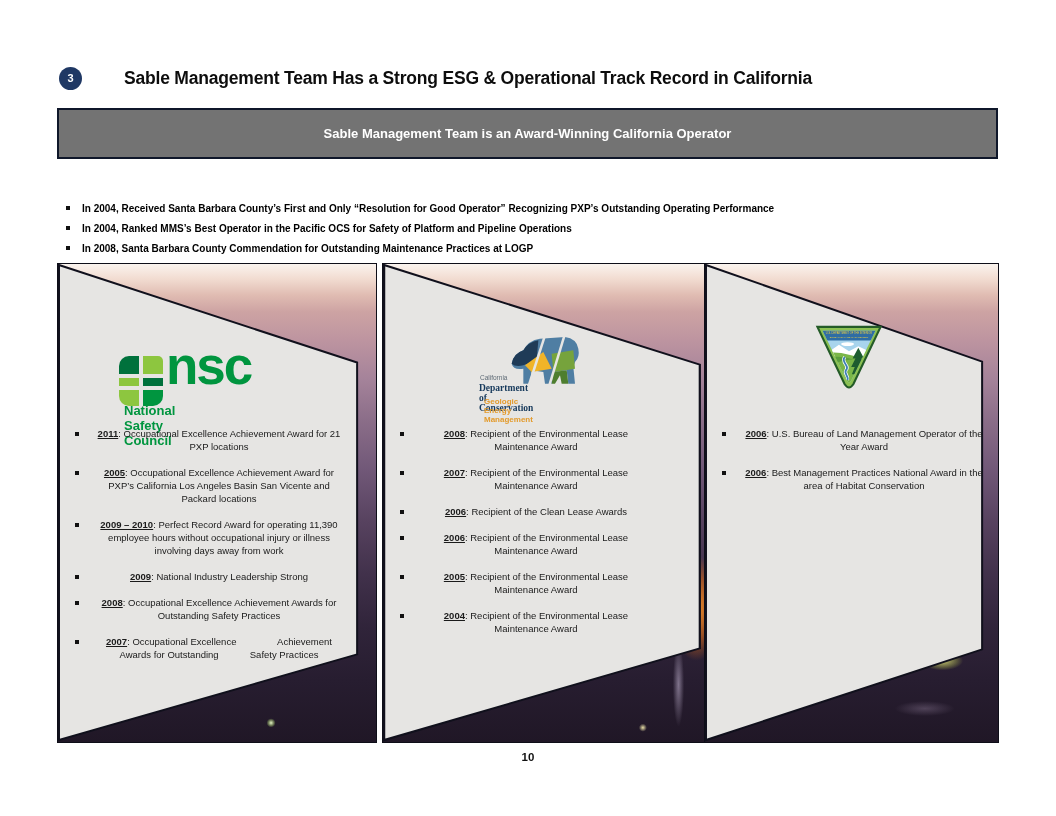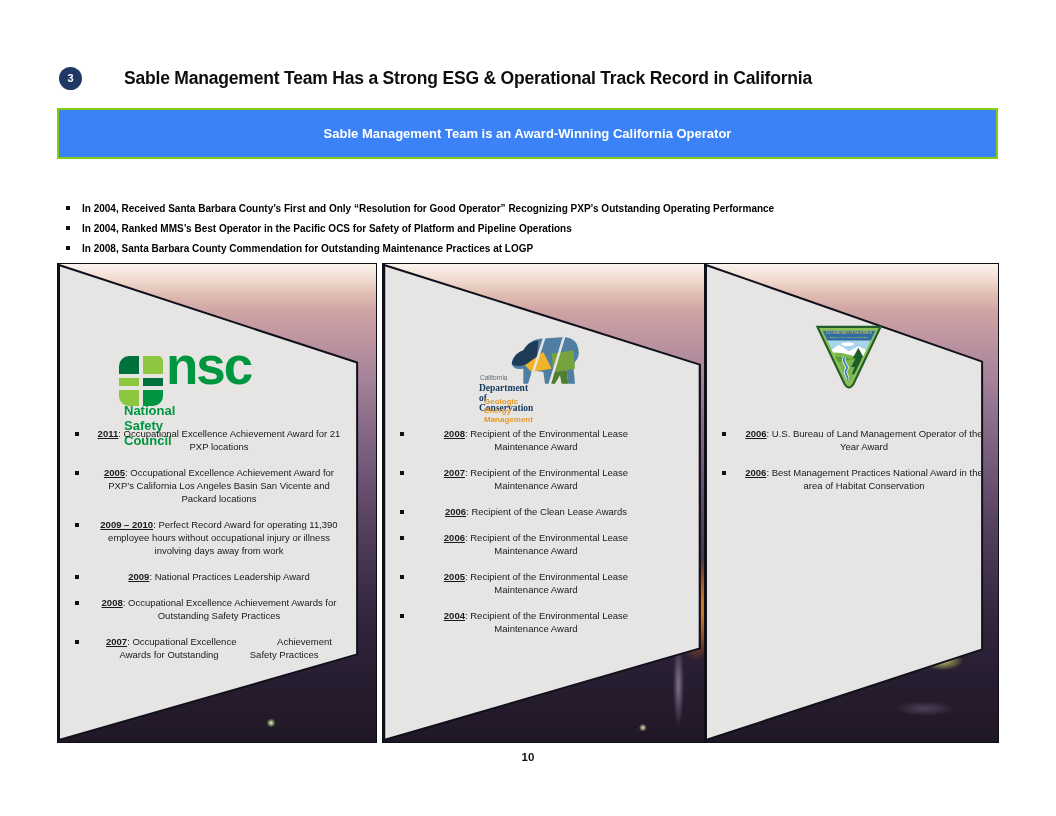--- a/index.html
+++ b/index.html
@@ -4,21 +4,21 @@
 <style>
   html,body{margin:0;padding:0;background:#fff;}
   #slide{position:relative;width:1056px;height:816px;background:#ffffff;overflow:hidden;
          font-family:"Liberation Sans",sans-serif;color:#000;}
 
   
   .badge{position:absolute;left:59px;top:67px;width:23px;height:23px;border-radius:50%;
          background:#1F3864;color:#fff;font-size:11px;font-weight:bold;text-align:center;line-height:23px;}
   .title{position:absolute;left:84px;top:68px;font-size:17.5px;font-weight:bold;color:#0d0d0d;letter-spacing:-0.2px;margin-left:40px;}
 
-  .banner{position:absolute;left:57px;width:937px;background:#3b82f6;border:2px solid #84cc16;
+  .banner{position:absolute;left:57px;width:937px;background:#737373;border:2px solid #0f172a;
           display:flex;align-items:center;justify-content:center;color:#fff;font-weight:bold;}
   .banner-primary{top:108px;height:47px;font-size:13px;}
   .banner-secondary{top:171px;height:22px;font-size:12px;}
 
   
   ul.highlights{position:absolute;left:62px;top:203px;width:920px;list-style:none;margin:0;padding:0;}
   ul.highlights li{position:relative;padding-left:20px;margin-bottom:9px;
                    font-size:10px;font-weight:bold;line-height:11px;color:#000;}
   ul.highlights .blt{top:3px;left:4px;}
   .blt{position:absolute;width:4px;height:4px;background:#111;}
@@ -117,21 +117,21 @@
           <div class="nb-bl"></div>
             <div class="nb-br"></div>
         </div>
         <div class="nsc-word">nsc</div>
         <div class="nsc-caption">National Safety Council</div>
       </div>
       <ul class="awards">
           <li><span class="blt"></span><span class="yr">2011</span><span class="tx">: Occupational Excellence Achievement Award for 21 PXP locations</span></li>
           <li><span class="blt"></span><span class="yr">2005</span><span class="tx">: Occupational Excellence Achievement Award for PXP’s California Los Angeles Basin San Vicente and Packard locations</span></li>
           <li><span class="blt"></span><span class="yr">2009 – 2010</span><span class="tx">: Perfect Record Award for operating 11,390 employee hours without occupational injury or illness involving days away from work</span></li>
-          <li><span class="blt"></span><span class="yr">2009</span><span class="tx">: National Practices Leadership Award</span></li>
+          <li><span class="blt"></span><span class="yr">2009</span><span class="tx">: National Industry Leadership Strong</span></li>
           <li><span class="blt"></span><span class="yr">2008</span><span class="tx">: Occupational Excellence Achievement Awards for Outstanding Safety Practices</span></li>
           <li><span class="blt"></span><span class="yr">2007</span><span class="tx">: Occupational Excellence     Achievement Awards for Outstanding    Safety Practices</span></li>
         </ul>
     </div>
   </div>
 
   <div class="panel" id="panel2">
     <svg class="shape" viewBox="0 0 318 480" preserveAspectRatio="none">
       <polygon points="1,1 283,101 283,386 1,478" fill="#E6E5E3" stroke="#10101c" stroke-width="2"></polygon>
     </svg>

